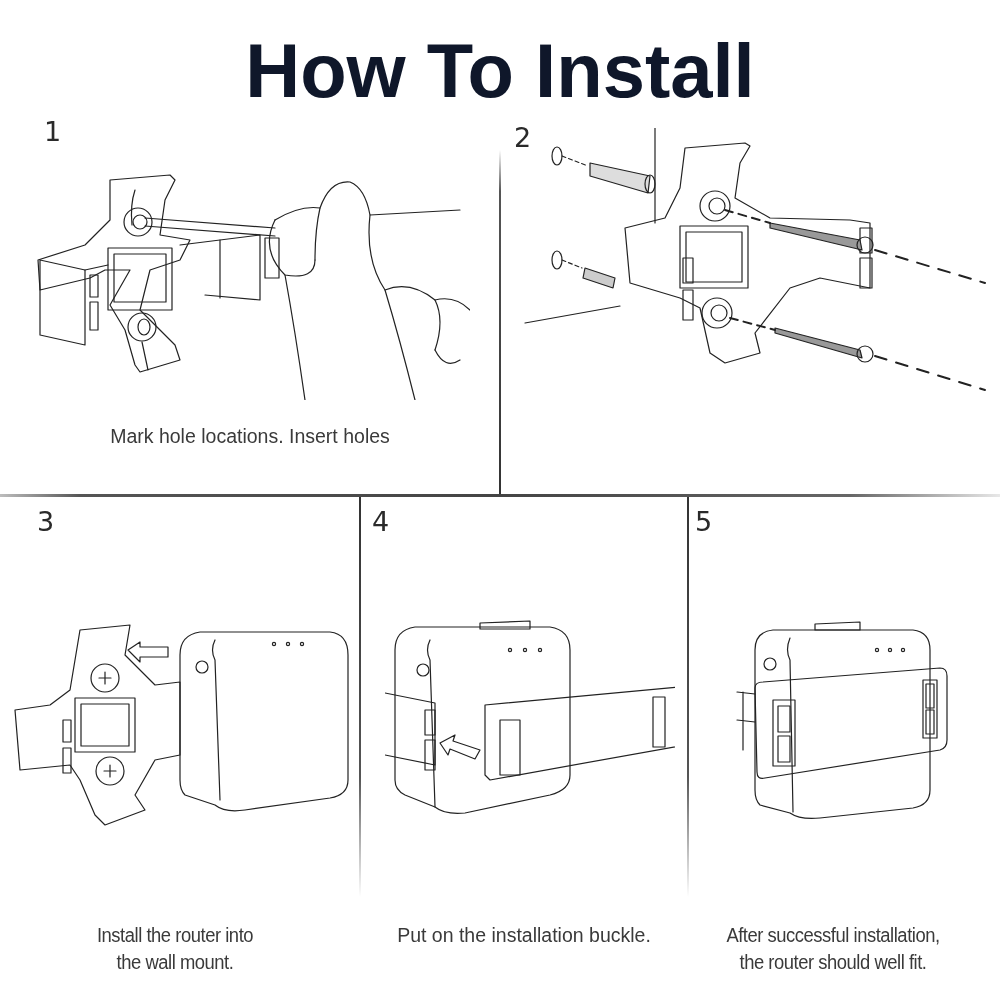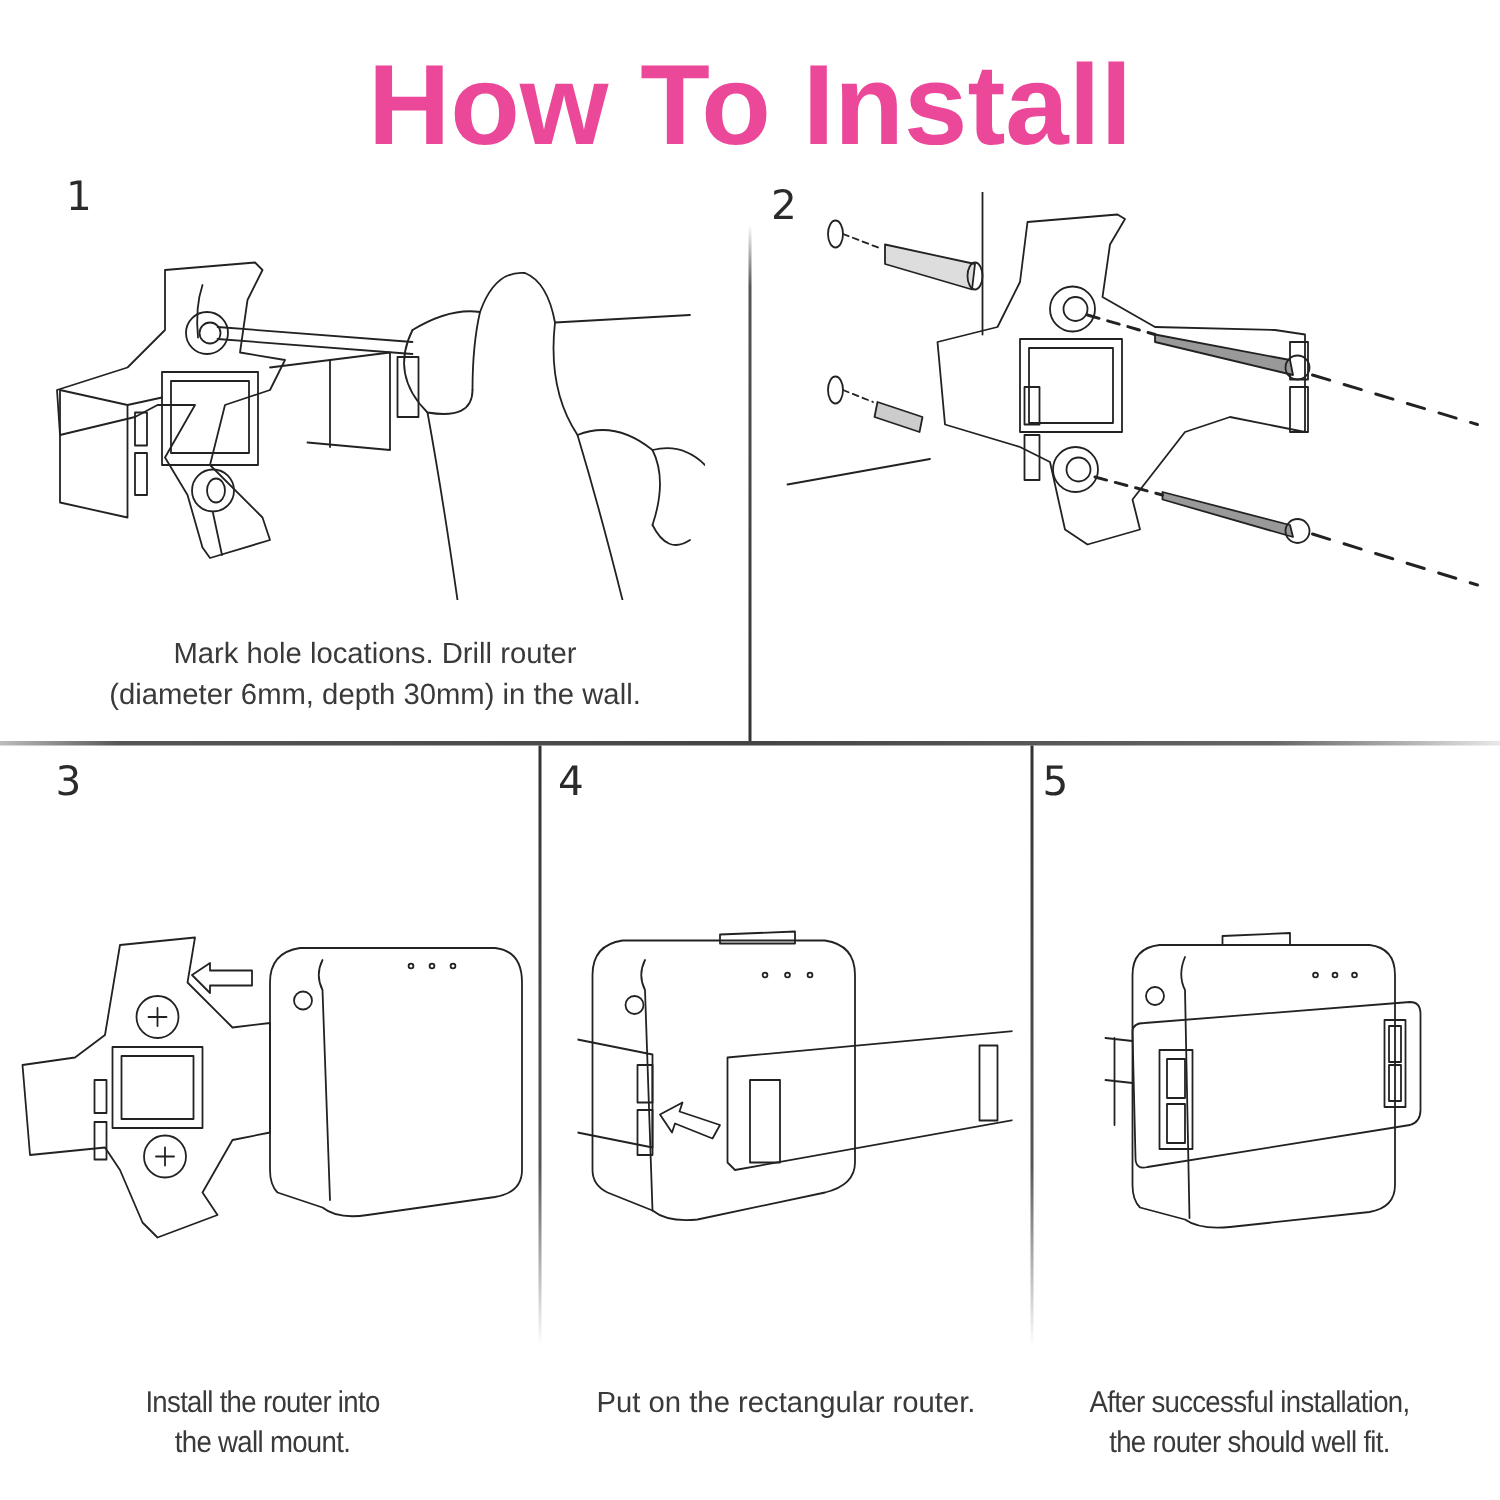--- a/index.html
+++ b/index.html
@@ -12,21 +12,21 @@
   .illus svg { width:100%; height:100%; display:block; }
   .divider-h { position:absolute; left:0; top:494px; width:1000px; height:3px; background:linear-gradient(to right, #bdbdbd 0%, #555 8%, #444 50%, #666 85%, #e8e8e8 100%); }
   .divider-v-top { position:absolute; left:499px; top:150px; width:2px; height:345px; background:linear-gradient(to bottom, #ffffff 0%, #555 12%, #333 100%); }
   .divider-v-b1 { position:absolute; left:359px; top:497px; width:2px; height:400px; background:linear-gradient(to bottom, #333 0%, #555 70%, #ffffff 100%); }
   .divider-v-b2 { position:absolute; left:687px; top:497px; width:2px; height:400px; background:linear-gradient(to bottom, #333 0%, #555 70%, #ffffff 100%); }
   svg * { vector-effect:non-scaling-stroke; }
 </style>
 </head>
 <body>
 
-<div class="title" style="color: #ec4899;">How To Install</div>
+<div class="title" style="color: #0f172a;">How To Install</div>
 
 <div class="divider-v-top"></div>
 <div class="divider-h"></div>
 <div class="divider-v-b1"></div>
 <div class="divider-v-b2"></div>
 
 <section>
   <div class="step-num" style="left:44px; top:117px;">1</div>
   <div class="illus" style="left:30px; top:160px; width:440px; height:240px;">
     <svg viewBox="0 0 440 240" fill="none" stroke="#222" stroke-width="1.2" stroke-linejoin="round" stroke-linecap="round">
@@ -57,22 +57,21 @@
       <path d="M245 60 Q230 90 255 115 Q285 120 285 100"></path>
       <path d="M285 100 Q285 70 290 48"></path>
       <path d="M255 115 Q265 170 275 240"></path>
       <path d="M340 55 Q335 100 355 130 Q370 180 385 240"></path>
       <path d="M355 130 Q380 120 405 140 Q415 160 405 190"></path>
       <path d="M405 140 Q425 135 440 150"></path>
       <path d="M405 190 Q415 210 430 200"></path>
     </svg>
   </div>
   <div class="caption" style="left:0; top:423px; width:500px;">
-    <div>Mark hole locations. Drill router</div>
-    <div>(diameter 6mm, depth 30mm) in the wall.</div>
+    <div>Mark hole locations. Insert holes</div>
   </div>
 </section>
 
 <section>
   <div class="step-num" style="left:514px; top:123px;">2</div>
   <div class="illus" style="left:520px; top:128px; width:470px; height:270px;">
     <svg viewBox="0 0 470 270" fill="none" stroke="#222" stroke-width="1.2" stroke-linejoin="round" stroke-linecap="round">
 
       <path d="M135 0 L135 95"></path>
       <path d="M5 195 L100 178"></path>
@@ -162,21 +161,21 @@
         <rect x="40" y="125" width="10" height="30"></rect>
 
       <path d="M55 128 L70 120 L68 126 L95 135 L90 144 L65 134 L63 140 Z"></path>
 
       <path d="M100 90 L295 72 L298 78 L300 130 L105 165 L100 160 Z"></path>
       <rect x="115" y="105" width="20" height="55"></rect>
       <rect x="268" y="82" width="12" height="50"></rect>
     </svg>
   </div>
   <div class="caption" style="left:360px; top:922px; width:328px;">
-    <div>Put on the rectangular router.</div>
+    <div>Put on the installation buckle.</div>
   </div>
 </section>
 
 <section>
   <div class="step-num" style="left:695px; top:507px;">5</div>
   <div class="illus" style="left:735px; top:620px; width:220px; height:200px;">
     <svg viewBox="0 0 220 200" fill="none" stroke="#222" stroke-width="1.2" stroke-linejoin="round" stroke-linecap="round">
 
       <path d="M20 30 Q20 12 38 10 L178 10 Q195 12 195 30 L195 170 Q195 185 178 188 L85 198 Q65 200 55 193 L25 185 Q20 180 20 170 Z"></path>
       <path d="M55 18 Q50 30 55 40 L58 192"></path>

